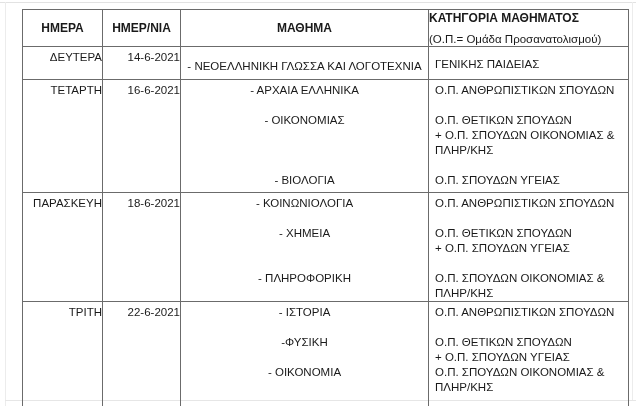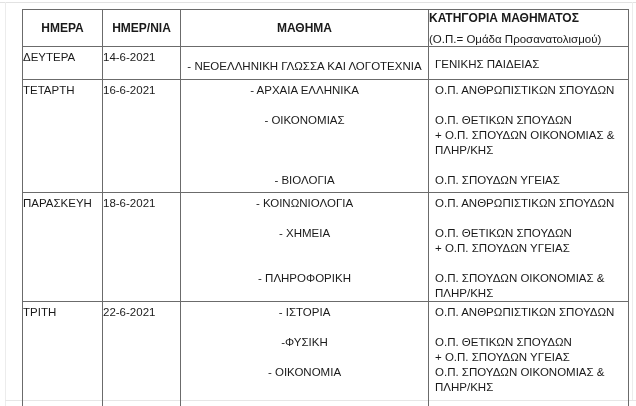--- a/index.html
+++ b/index.html
@@ -16,21 +16,21 @@
     position: absolute; left: 22px; top: 9px; width: 606px;
     border-collapse: collapse; table-layout: fixed; font-size: 11.5px;
   }
   table.schedule td, table.schedule th {
     border: 1.5px solid #6b6b6b; padding: 0; vertical-align: top;
   }
   th { font-weight: bold; font-size: 12px; vertical-align: middle !important; height: 36px; }
   .hdr-sub { display: block; font-weight: normal; font-size: 11.5px; margin-top: 8px; }
   th.cat { text-align: left; }
 
-  td.day, td.date { text-align: left; padding-top: 4px !important; margin-top: 42px; }
+  td.day, td.date { text-align: right; padding-top: 4px !important; margin-top: 42px; }
   td.subj { text-align: center; }
   td.cat { text-align: left; padding-left: 6px !important; }
 
   .line { display: block; height: 15px; line-height: 15px; white-space: nowrap; }
   .gap { display: block; height: 15px; }
 
   .r-mon td { height: 26px; }
   .r-mon td.subj { vertical-align: middle; padding-top: 6px; }
   .r-mon td.cat { vertical-align: middle; padding-top: 2px; }
   .r-wed td.subj, .r-wed td.cat, .r-fri td.subj, .r-fri td.cat, .r-tue td.subj, .r-tue td.cat { padding-top: 3px; }

